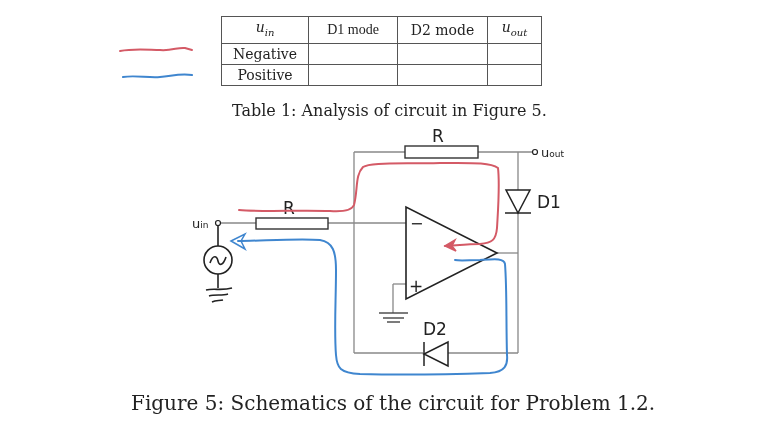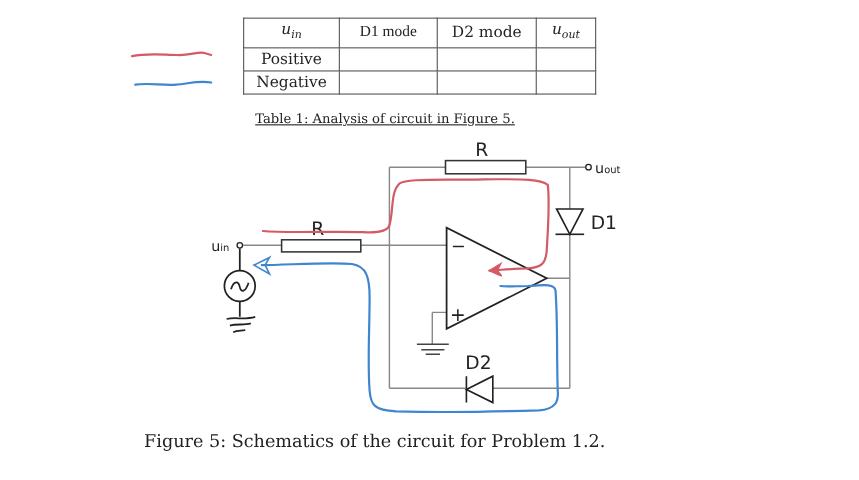--- a/index.html
+++ b/index.html
@@ -8,44 +8,44 @@
   table.analysis {
     position: absolute; left: 221px; top: 16px; border-collapse: collapse;
     font-family: "DejaVu Serif", "Liberation Serif", serif; font-size: 14px; color: #222;
   }
   table.analysis td { border: 1.3px solid #555; padding: 0 6px; text-align: center; height: 20px; line-height: 20px; }
   table.analysis tr:first-child td { height: 23px; }
   td.c1 { width: 74px; } td.c2 { width: 76px; font-family: Liberation Serif, serif; } td.c3 { width: 77px; } td.c4 { width: 41px; }
   .ital { font-style: italic; }
   .ital sub { font-size: 10px; }
   .caption { font-family: "DejaVu Serif", "Liberation Serif", serif; color: #222; white-space: nowrap; }
-  #table-caption { left: 232px; top: 101px; font-size: 12px; text-decoration: underline; }
-  #figure-caption { left: 131px; top: 391px; font-size: 16px; text-align: right; }
+  #table-caption { left: 232px; top: 101px; font-size: 16px; }
+  #figure-caption { left: 131px; top: 391px; font-size: 20px; text-align: right; }
   svg { position: absolute; left: 0; top: 0; }
   .lbl { font-family: "DejaVu Sans", "Liberation Sans", sans-serif; fill: #222; }
 </style>
 </head>
 <body>
 
 <table class="analysis">
   <tbody>
       <tr>
     <td class="c1 ital"><span>u</span><sub>in</sub></td>
     <td class="c2">D1 mode</td>
     <td class="c3">D2 mode</td>
     <td class="c4 ital"><span>u</span><sub>out</sub></td>
   </tr>
   <tr>
-    <td>Positive</td>
+    <td>Negative</td>
     <td></td>
     <td></td>
     <td></td>
   </tr>
   <tr>
-    <td>Negative</td>
+    <td>Positive</td>
     <td></td>
     <td></td>
     <td></td>
   </tr>
 </tbody>
   </table>
 
 <div id="table-caption" class="abs caption">Table 1: Analysis of circuit in Figure 5.</div>
 
 <svg width="781" height="436" viewBox="0 0 781 436">

